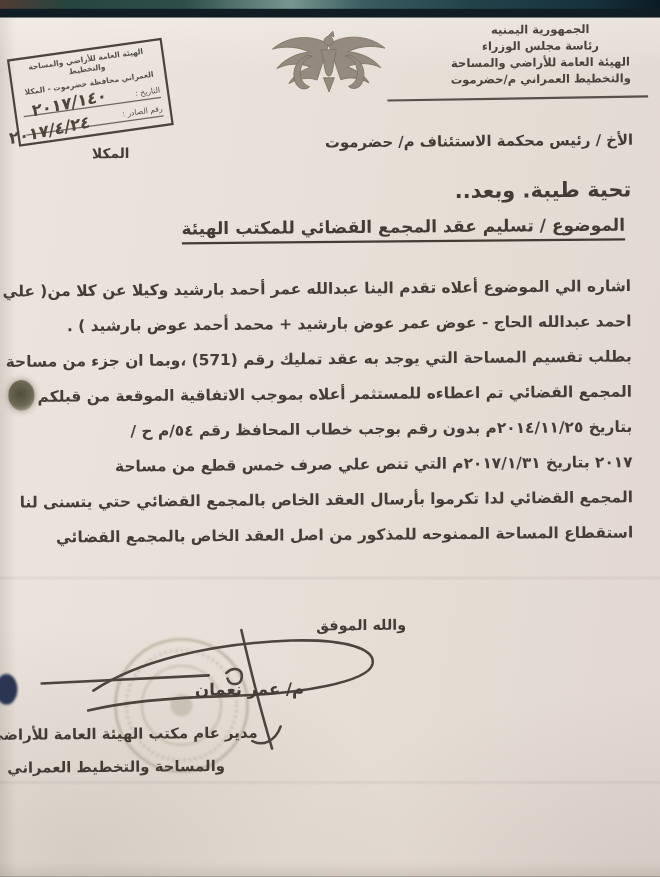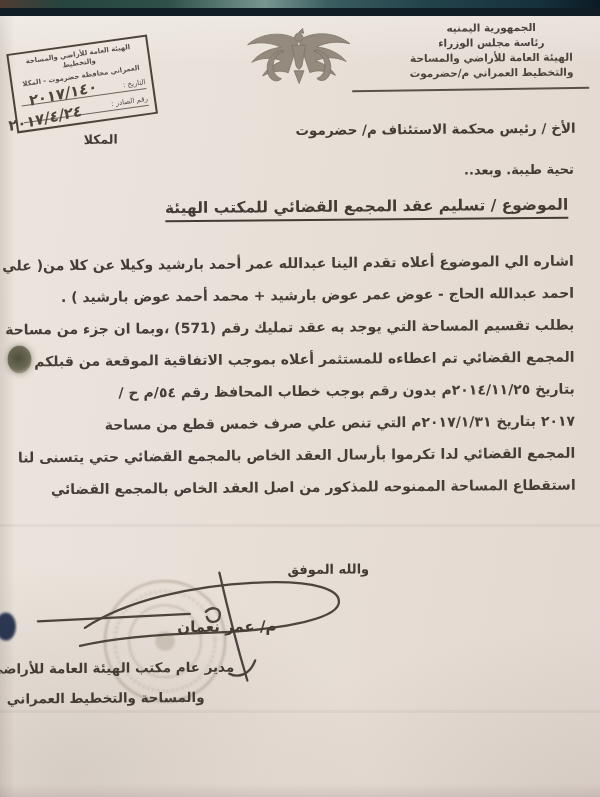--- a/index.html
+++ b/index.html
@@ -26,21 +26,21 @@
   .emblem{left:243px;top:10px;}
   .stampbox{left:14px;top:26px;width:138px;height:76px;border:2px solid #4b443b;
     transform:rotate(-7.5deg);color:#56504a;}
   .stampbox .org{font-size:6.8px;font-weight:bold;text-align:center;line-height:9px;margin-top:4px;}
   .stampbox .field{font-size:7px;margin:6px 6px 0 6px;border-bottom:1px solid #6d665e;
     padding-bottom:2px;white-space:nowrap;}
   .handnum{font-size:14px;font-weight:bold;color:#4e463c;letter-spacing:1px;
     transform:rotate(-4deg) skewX(-8deg);white-space:nowrap;}
   .addressee{right:22px;top:106px;font-size:13.5px;font-weight:bold;}
   .honorific{left:86px;top:114px;font-size:12.5px;font-weight:bold;}
-  .greeting{right:24px;top:148px;font-size:13px;font-weight:bold;margin-left:40px;}
+  .greeting{right:24px;top:148px;font-size:19px;font-weight:bold;margin-left:40px;}
   .subject{right:30px;top:182px;font-size:15.5px;font-weight:bold;
     border-bottom:2px solid #423c35;padding-bottom:3px;}
   .bodytxt{right:25px;top:232px;width:522px;font-size:14px;font-weight:600;color:#443e37;}
   .bodytxt .bline{height:32px;line-height:30px;text-align:right;white-space:nowrap;}
   .closing{left:262px;top:546px;width:130px;font-size:13px;font-weight:bold;text-align:center;}
   .roundstamp{left:88px;top:556px;}
   .sig{left:28px;top:548px;}
   .signame{left:150px;top:601px;width:150px;font-size:15px;font-weight:bold;text-align:center;}
   .sigtitle1{right:368px;top:642px;font-size:13.5px;font-weight:bold;white-space:nowrap;}
   .sigtitle2{right:398px;top:672px;font-size:13.5px;font-weight:bold;white-space:nowrap;}

